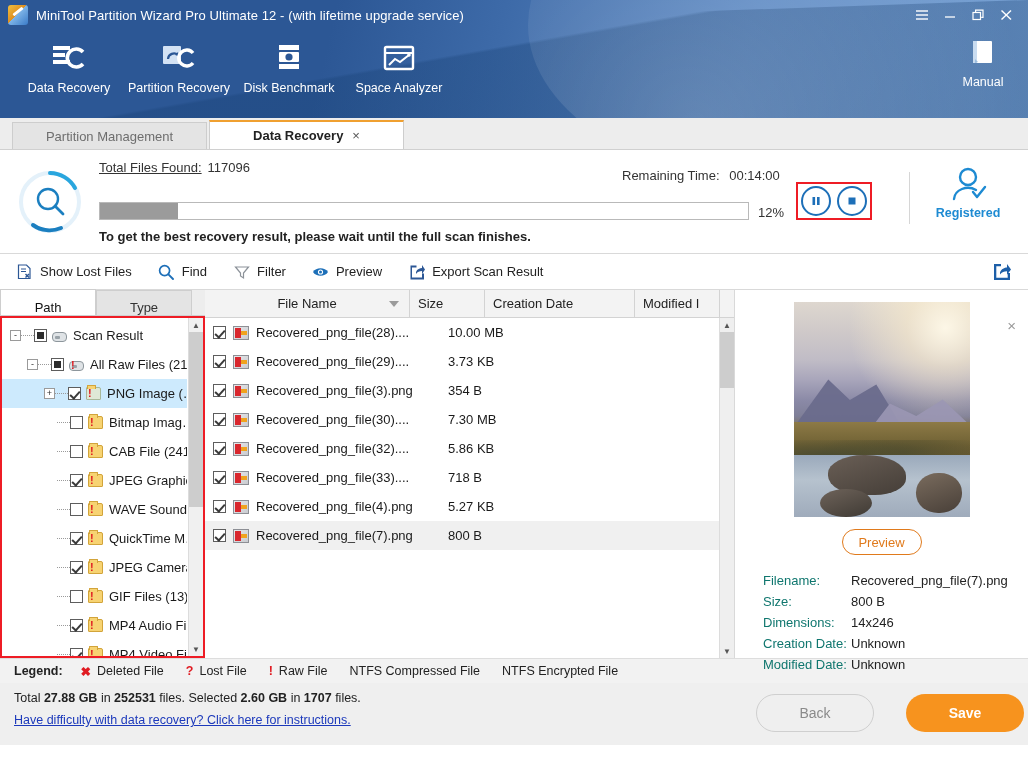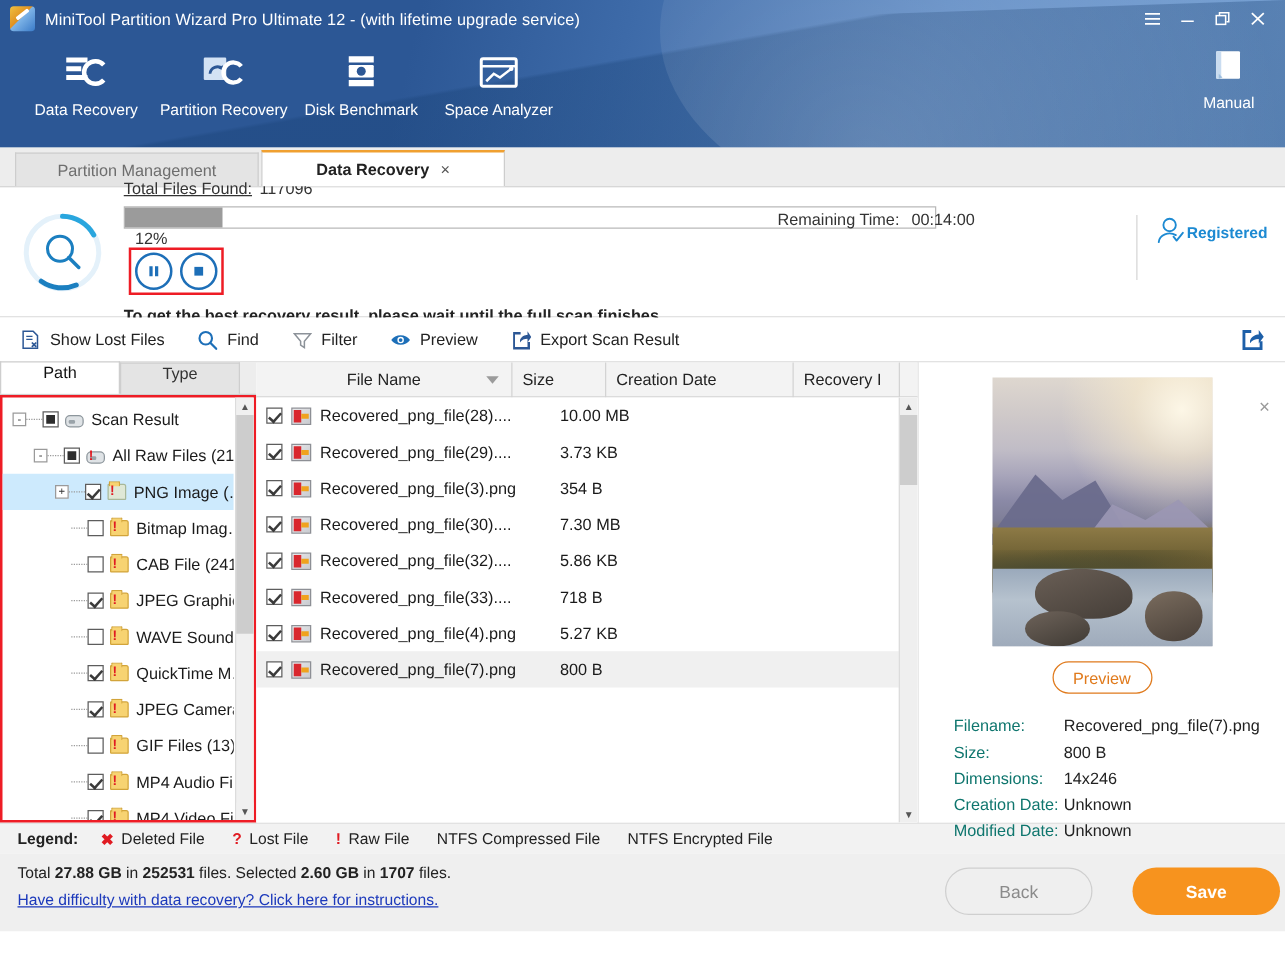--- a/index.html
+++ b/index.html
@@ -76,47 +76,47 @@
   }
   .tab .tabclose{ margin-left:9px; font-size:13px; color:#555; font-weight:normal; }
 
   
   .scanpanel { height:104px; background:#fff; border-bottom:1px solid #d9d9d9; position:relative; display:flex; align-items:center; }
   .scan-circle { width:70px; height:70px; margin-left:15px; position:relative; flex:none; }
   .scanbody { flex:1; padding-left:14px; padding-right:8px; }
   .scanrow1 { display:flex; align-items:center; font-size:13px; color:#333; margin-bottom:7px; }
   .scanrow1 .label { color:#333;text-decoration:underline; }
   .remaining { position:absolute; left:622px; top:18px; font-size:13px; color:#333; }
-  .progress-wrap { display:flex; align-items:flex-start;flex-direction:column; }
+  .progress-wrap { display:flex; align-items:flex-end; }
   .progress {
     width:650px; height:18px; border:1px solid #b9b9b9; background:#fff; position:relative; flex:none;
   }
   .progress .bar { height:100%; background:#9b9b9b; }
   .pct { font-size:13px; color:#333; margin-left:9px; width:34px; }
   .ctrlbox { border:2px solid #ee1c25; padding:2px 3px; display:flex; gap:6px; margin-left:4px; }
   .cbtn { width:30px; height:30px; border-radius:50%; border:2px solid #1d6fb8; display:flex; align-items:center; justify-content:center; cursor:default; }
   .scan-note { font-size:13px; font-weight:bold; color:#222; margin-top:9px; }
   .reg {
-    position:absolute; right:14px; top:16px; width:92px; display:flex; flex-direction:row; align-items:center;
+    position:absolute; right:14px; top:16px; width:92px; display:flex; flex-direction:column; align-items:center;
   }
   .reg .rlabel{ color:#1d8ad2; font-size:12.5px; font-weight:bold; margin-top:2px; }
   .reg-divider{ position:absolute; right:118px; top:22px; width:1px; height:52px; background:#d6d6d6; }
 
   
   .toolbar { height:36px; background:#fff; border-bottom:1px solid #d9d9d9; display:flex; align-items:center; padding-left:16px; position:relative; }
   .tbtn { display:flex; align-items:center; gap:7px; margin-right:26px; font-size:13px; color:#222; cursor:default; }
   .tbtn .ti { width:17px; height:17px; display:flex; align-items:center; justify-content:center; }
   .export-right { position:absolute; right:16px; top:8px; width:20px; height:20px; }
 
   
   .content { position:relative; height:368px; display:flex; }
 
   
   .ptabs { height:26px; background:#ededed; display:flex; align-items:flex-end; border-bottom:1px solid #d0d0d0; }
-  .ptab { width:96px; height:25px; display:flex; align-items:flex-start; justify-content:center; font-size:13px; color:#333; background:#e4e4e4; border:1px solid #cecece; border-bottom:none; cursor:default;}
+  .ptab { width:96px; height:25px; display:flex; align-items:flex-end; justify-content:center; font-size:13px; color:#333; background:#e4e4e4; border:1px solid #cecece; border-bottom:none; cursor:default;}
   .ptab.active { background:#fff; color:#111; height:26px; position:relative; z-index:2; }
 
   .leftcol { width:205px; flex:none; display:flex; flex-direction:column; }
   .treewrap { flex:1; position:relative; border:2px solid #ee1c25; border-top:2px solid #ee1c25; background:#fff; overflow:hidden; }
   .tree { position:absolute; left:0; top:0; right:16px; bottom:0; overflow:hidden; padding-top:3px; }
   .tnode { height:29px; display:flex; align-items:center; font-size:13px; color:#1a1a1a; white-space:nowrap; padding-left:4px; }
   .tnode.sel { background:#cdeafd; }
   .expander { width:11px; height:11px; border:1px solid #9a9a9a; background:#fff; color:#333; font-size:9px; line-height:9px; text-align:center; flex:none; }
   .dotlead { width:13px; flex:none; border-top:1px dotted #9a9a9a; height:1px; }
   .indent { flex:none; }
@@ -547,21 +547,21 @@
             <span>File Name</span>
             <span class="hsort"></span>
           </div>
           <div class="hcell left" style="width: 75px;">
             <span>Size</span>
           </div>
           <div class="hcell left" style="width: 150px;">
             <span>Creation Date</span>
           </div>
           <div class="hcell left" style="width: 85px;">
-            <span>Recovery I</span>
+            <span>Modified I</span>
           </div>
         </div>
       <div class="rows">
         <div id="list-rows">
             <div class="frow">
               <div class="cbox checked"></div>
               <div class="pngicon"></div>
               <div class="fname">Recovered_png_file(28)....</div>
               <div class="fsize">10.00 MB</div>
               <div style="width: 150px;"></div>

